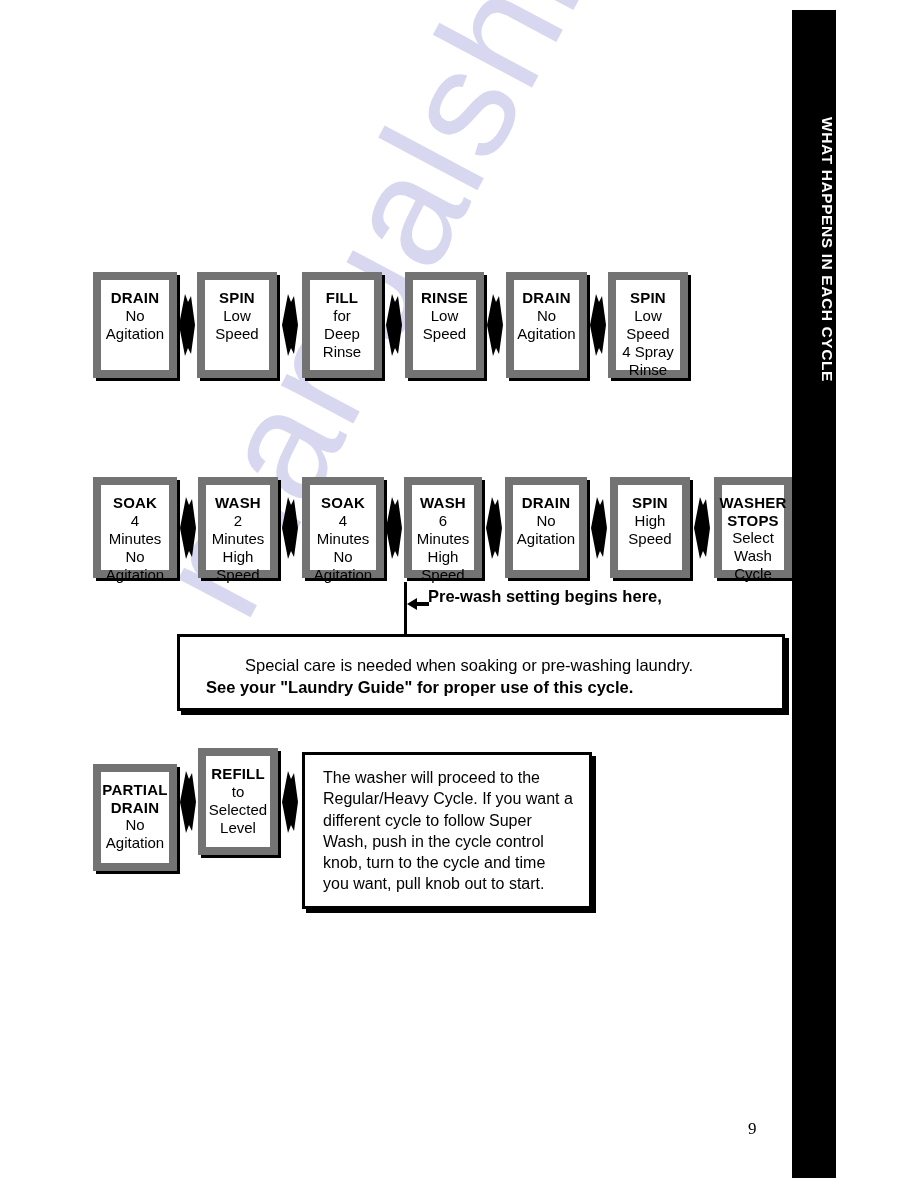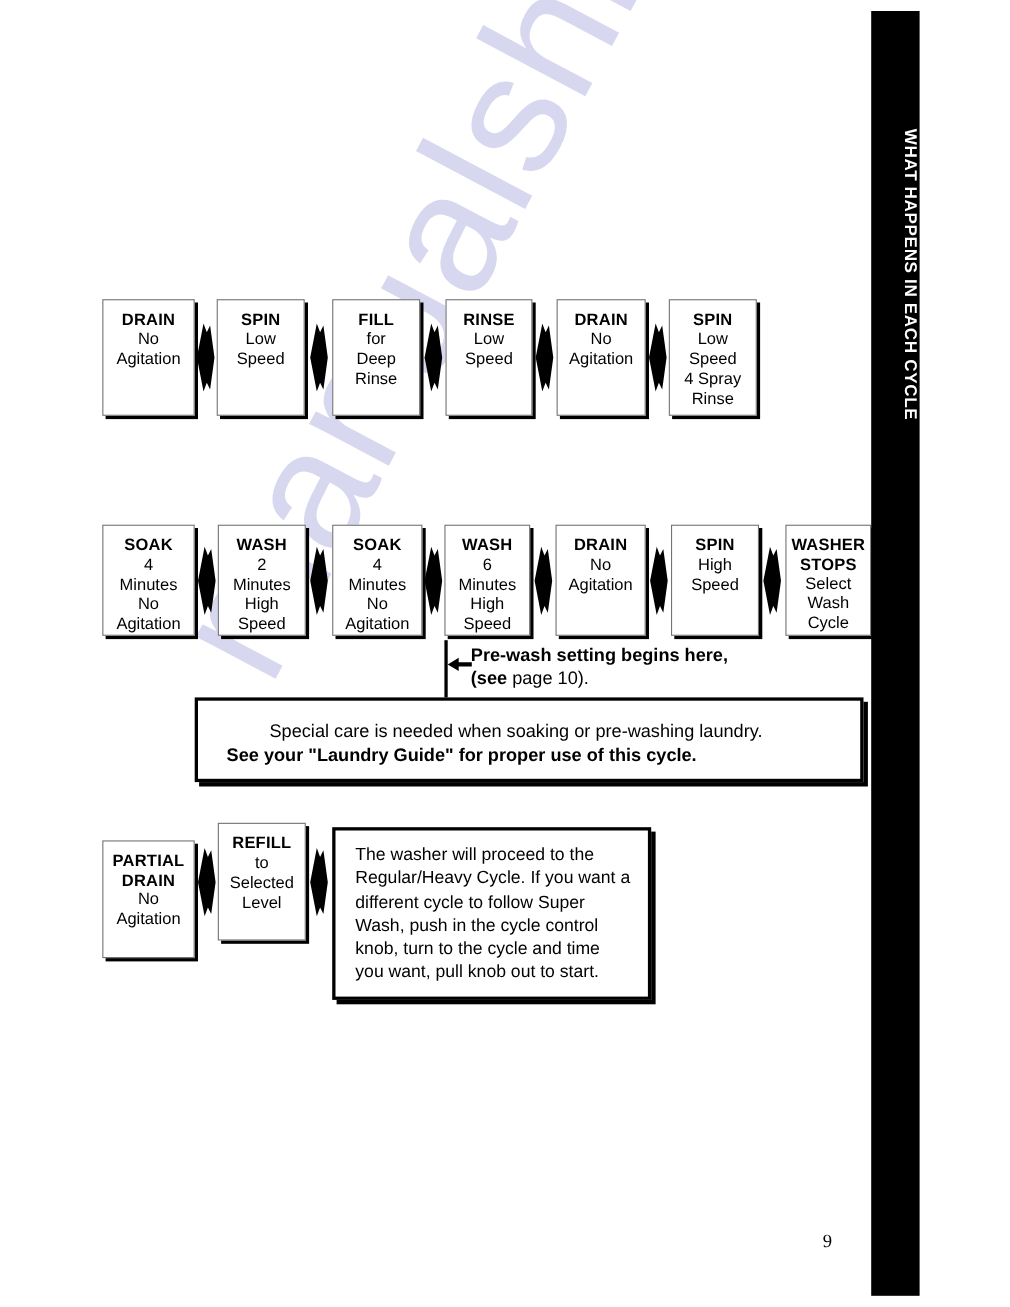--- a/index.html
+++ b/index.html
@@ -78,21 +78,21 @@
     top: 1119px;
     font-size: 17px;
     font-family: "Liberation Serif", serif;
     z-index: 2;
   }
 
   
   .flow-box {
     position: absolute;
     box-sizing: border-box;
-    border: 1px solid #737373;
+    border: 8px solid #737373;
     background: #fff;
     display: flex;
     flex-direction: column;
     align-items: center;
     justify-content: flex-start;
     text-align: center;
     z-index: 2;
     padding-top: 9px;
     box-shadow: 3px 3px 0 #000;
   }
@@ -351,23 +351,20 @@
   </div>
 
 <div id="prewash-stem"></div>
 <div id="prewash-arrow">
   <svg width="22" height="14" viewBox="0 0 22 14">
     <polygon points="0,7 10,1 10,5 22,5 22,9 10,9 10,13" fill="#000"></polygon>
   </svg>
 </div>
 <div id="prewash-text">
   <div>Pre-wash setting begins here,</div>
-  <div>
-    <span>(see</span><span class="light"> page 10).</span>
-  </div>
 </div>
 
 <div id="notice-box" class="panel">
   <div id="notice-line-1">Special care is needed when soaking or pre-washing laundry.</div>
   <div id="notice-line-2">See your "Laundry Guide" for proper use of this cycle.</div>
 </div>
 
 <div id="para-box" class="panel">
   <div id="para-text">The washer will proceed to the Regular/Heavy Cycle. If you want a different cycle to follow Super Wash, push in the cycle control knob, turn to the cycle and time you want, pull knob out to start.</div>
 </div>

